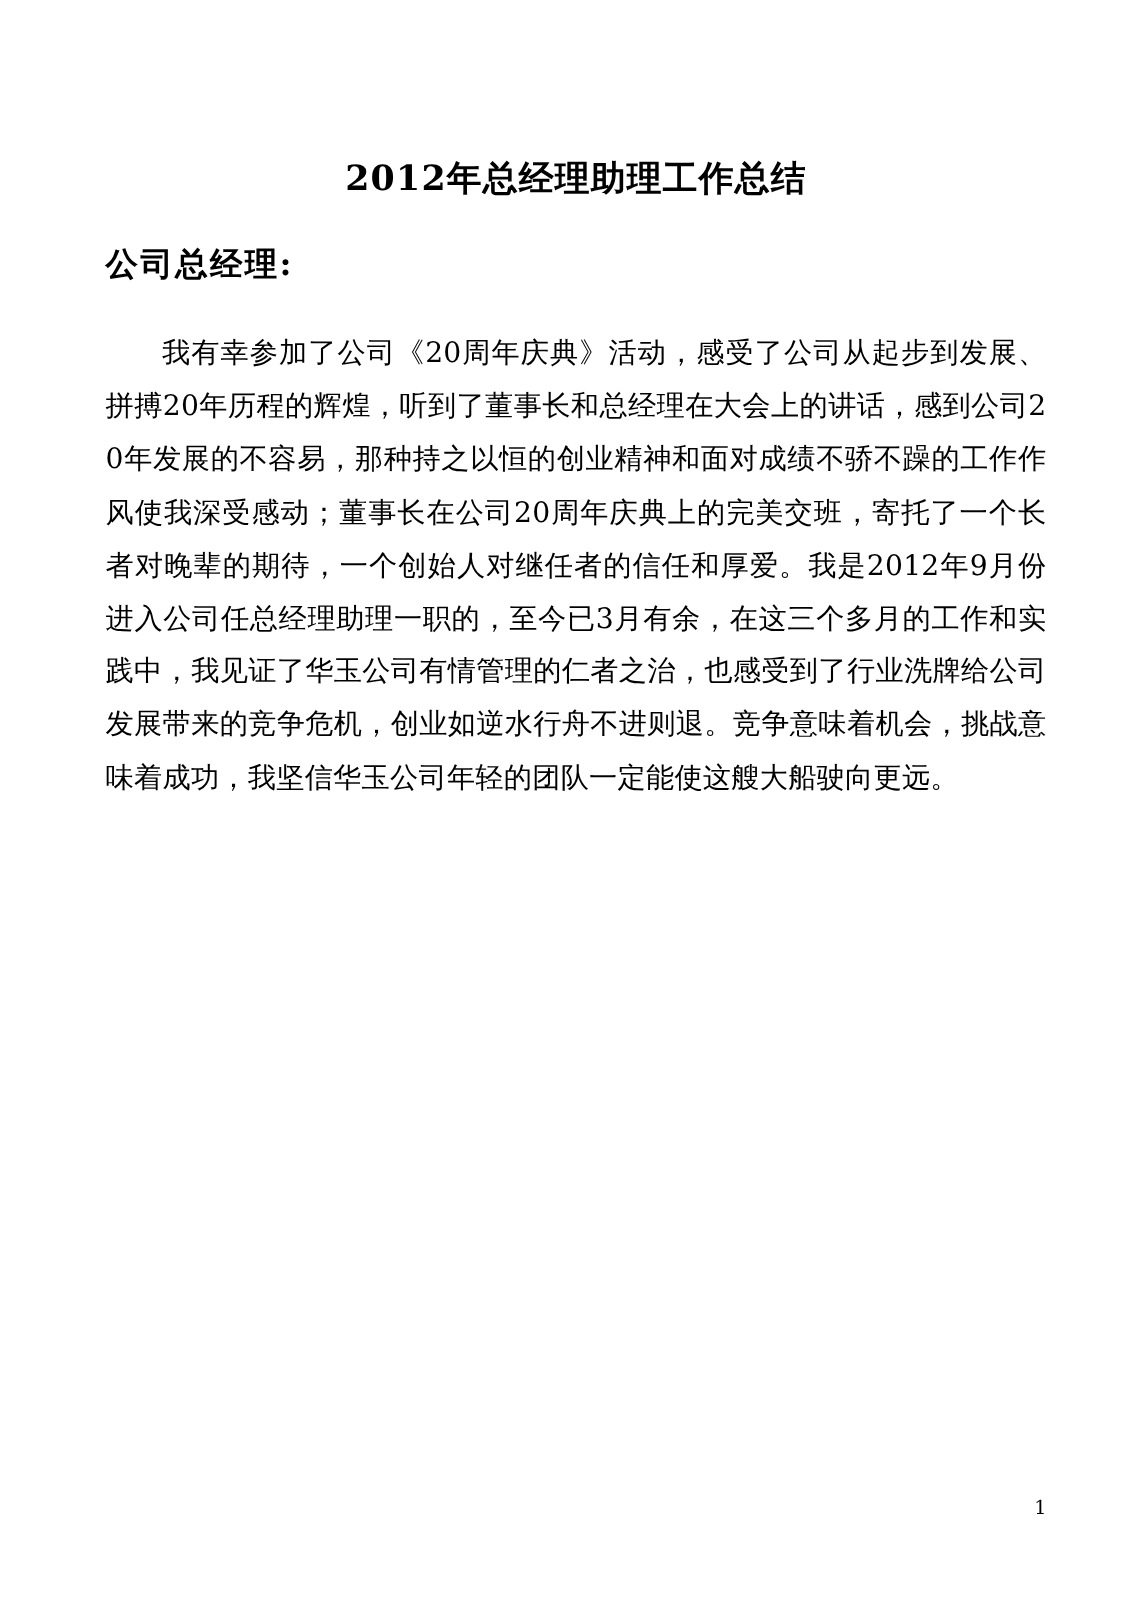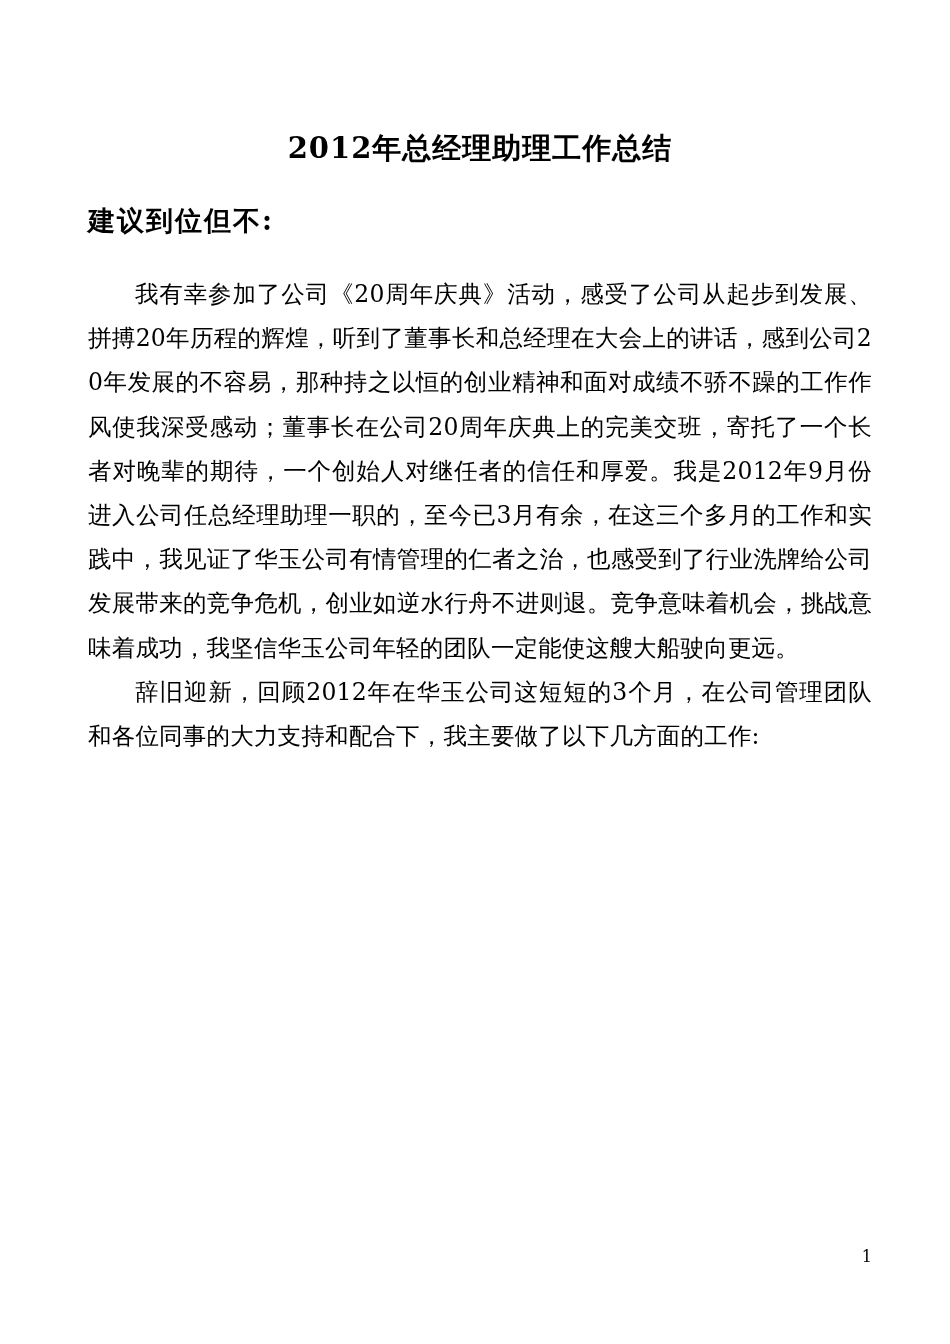--- a/index.html
+++ b/index.html
@@ -72,22 +72,21 @@
     text-align: right;
   }
 </style>
 </head>
 <body>
 
 <div class="page">
 
   <h1 class="doc-title">2012年总经理助理工作总结</h1>
 
-  <div class="doc-subtitle">建议到位但不:</div>
+  <div class="doc-subtitle">公司总经理:</div>
 
   <div class="body-block">
     <p class="para">我有幸参加了公司《20周年庆典》活动，感受了公司从起步到发展、拼搏20年历程的辉煌，听到了董事长和总经理在大会上的讲话，感到公司20年发展的不容易，那种持之以恒的创业精神和面对成绩不骄不躁的工作作风使我深受感动；董事长在公司20周年庆典上的完美交班，寄托了一个长者对晚辈的期待，一个创始人对继任者的信任和厚爱。我是2012年9月份进入公司任总经理助理一职的，至今已3月有余，在这三个多月的工作和实践中，我见证了华玉公司有情管理的仁者之治，也感受到了行业洗牌给公司发展带来的竞争危机，创业如逆水行舟不进则退。竞争意味着机会，挑战意味着成功，我坚信华玉公司年轻的团队一定能使这艘大船驶向更远。</p>
-    <p class="para">辞旧迎新，回顾2012年在华玉公司这短短的3个月，在公司管理团队和各位同事的大力支持和配合下，我主要做了以下几方面的工作:</p>
   </div>
 
   <div class="page-number">1</div>
 
 </div>
 
 </body></html>

